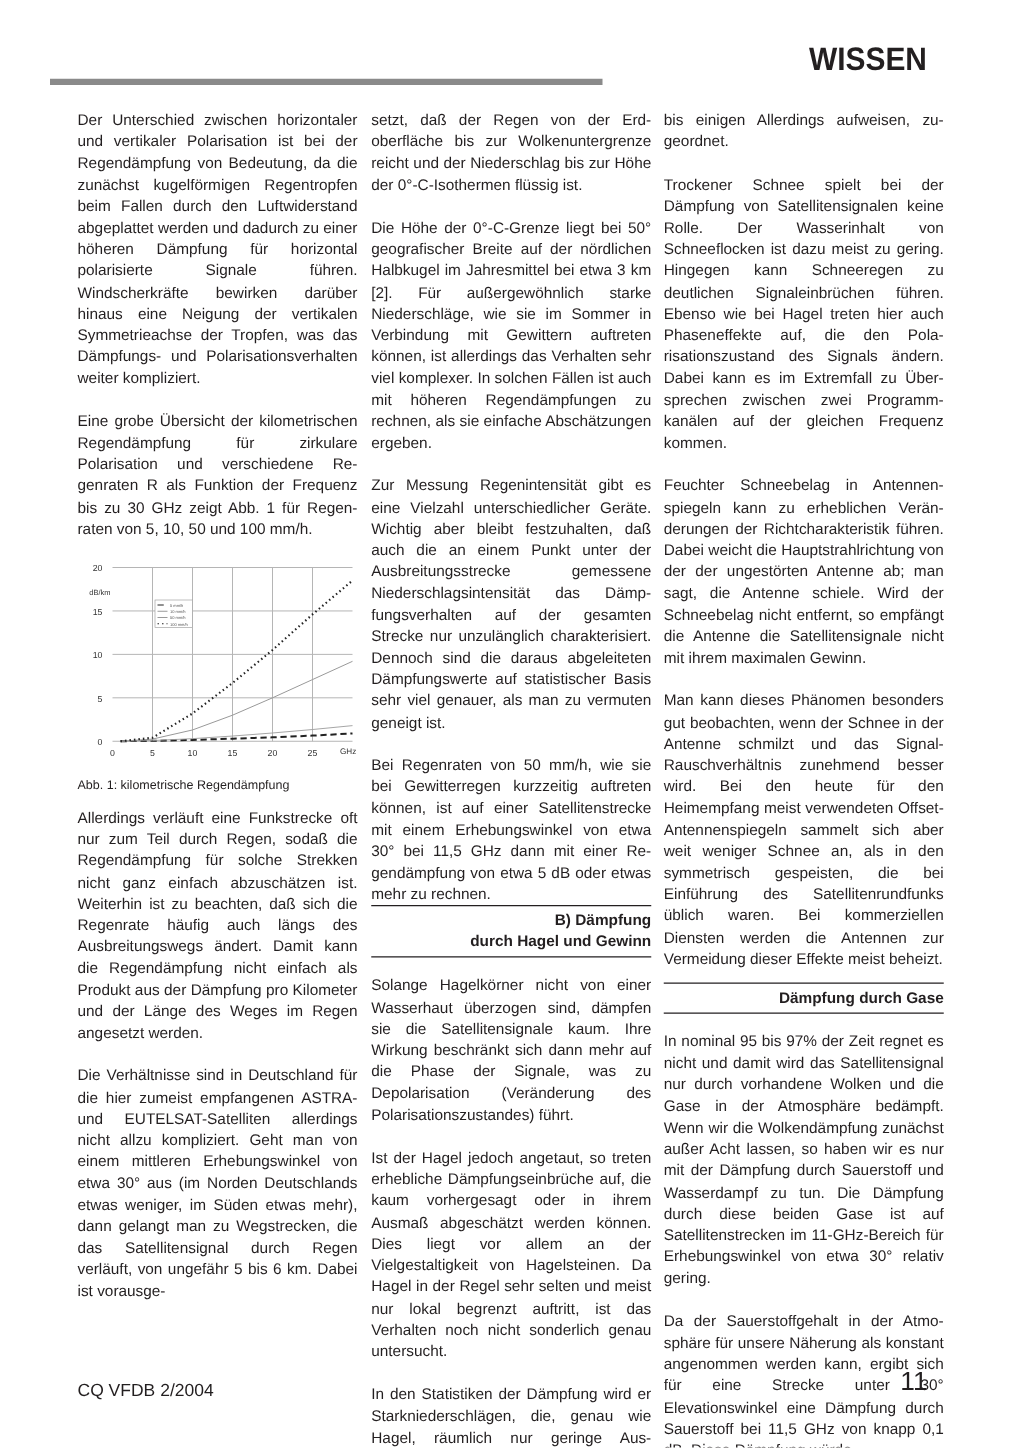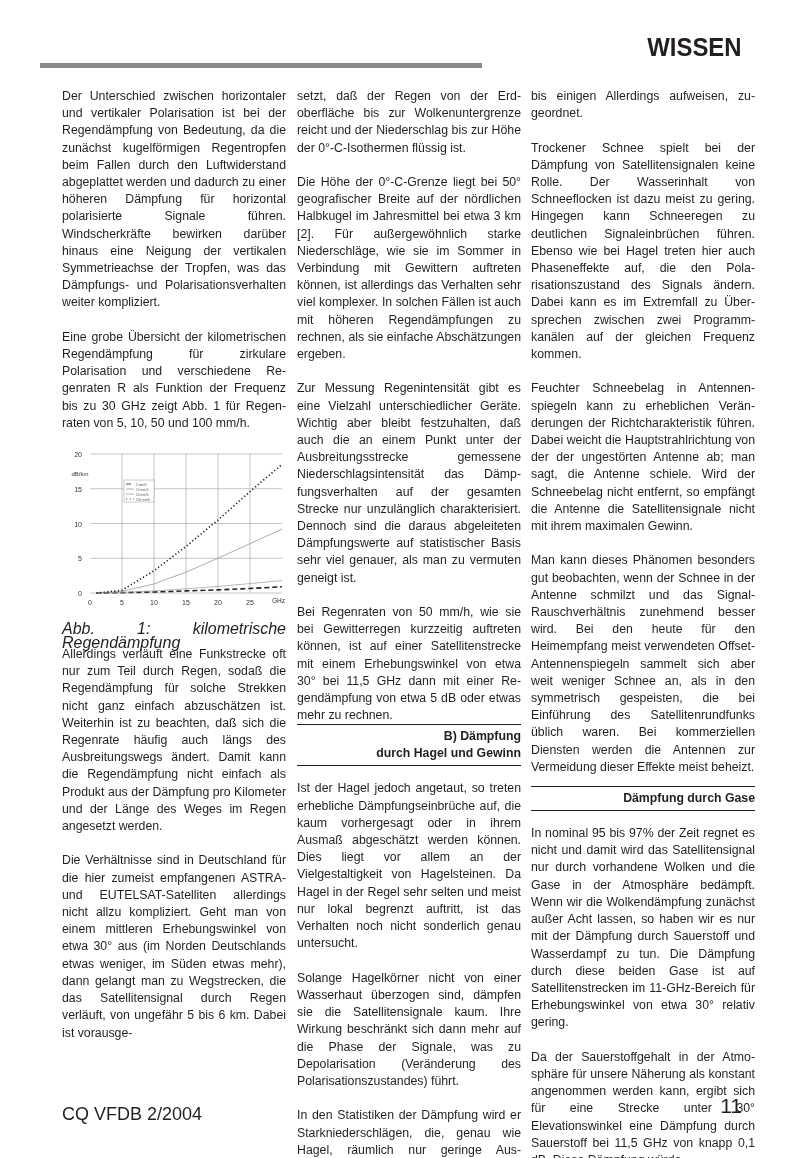--- a/index.html
+++ b/index.html
@@ -11,22 +11,22 @@
   .col{position:absolute;top:88px;width:224px;font-size:12.3px;line-height:17.2px;
        text-align:justify;hyphens:manual;}
   .col p{margin:0 0 17.2px 0;}
   .col1{left:62px;}
   .col2{left:297px;}
   .col3{left:531px;}
   .section-head{border-top:1.3px solid #231f20;border-bottom:1.3px solid #231f20;
        text-align:right;font-weight:bold;font-size:12.3px;line-height:17px;
        padding:3px 0 3px 0;margin:0 0 14px 0;}
   .figure{position:relative;width:224px;height:190px;margin:0 0 14px 0;}
-  .caption{font-style:italic;font-size:16px;line-height:14px;margin-top:0;}
-  .footer-left{position:absolute;left:62px;top:1104px;font-size:18px;text-align:center;}
+  .caption{font-size:10px;line-height:14px;margin-top:0;}
+  .footer-left{position:absolute;left:62px;top:1104px;font-size:14px;text-align:center;}
   .footer-right{position:absolute;right:65px;top:1094px;font-size:21px;}
   svg text{font-family:"Liberation Sans",sans-serif;}
 </style>
 </head>
 <body>
 
 <div class="header-title">WISSEN</div>
 <div class="rule" style="left:40px;width:442px;"></div>
 <div class="rule" style="left:482px;width:0px;"></div>
 
@@ -82,22 +82,22 @@
 
 <div class="col col2">
   <p>setzt, daß der Regen von der Erd­oberfläche bis zur Wolkenunter­grenze reicht und der Niederschlag bis zur Höhe der 0°-C-Isothermen flüs­sig ist.</p>
   <p>Die Höhe der 0°-C-Grenze liegt bei 50° geografischer Breite auf der nörd­lichen Halbkugel im Jahresmittel bei etwa 3 km [2]. Für außergewöhnlich starke Niederschläge, wie sie im Sommer in Verbindung mit Gewittern auftreten können, ist allerdings das Verhalten sehr viel komplexer. In sol­chen Fällen ist auch mit höheren Re­gendämpfungen zu rechnen, als sie einfache Abschätzungen ergeben.</p>
   <p>Zur Messung Regenintensität gibt es eine Vielzahl unterschiedlicher Ge­räte. Wichtig aber bleibt festzuhalten, daß auch die an einem Punkt unter der Ausbreitungsstrecke gemessene Niederschlagsintensität das Dämp­fungsverhalten auf der gesamten Strecke nur unzulänglich charakteri­siert. Dennoch sind die daraus abge­leiteten Dämpfungswerte auf stati­stischer Basis sehr viel genauer, als man zu vermuten geneigt ist.</p>
   <p style="margin-bottom:0;">Bei Regenraten von 50 mm/h, wie sie bei Gewitterregen kurzzeitig auftreten können, ist auf einer Satellitenstrecke mit einem Erhebungswinkel von etwa 30° bei 11,5 GHz dann mit einer Re­gendämpfung von etwa 5 dB oder etwas mehr zu rechnen.</p>
   <div class="section-head">
     <div>B) Dämpfung</div>
     <div>durch Hagel und Gewinn</div>
   </div>
+  <p>Solange Hagelkörner nicht von einer Wasserhaut überzogen sind, dämp­fen sie die Satellitensignale kaum. Ihre Wirkung beschränkt sich dann mehr auf die Phase der Signale, was zu Depolarisation (Veränderung des Polarisationszustandes) führt.</p>
   <p>Ist der Hagel jedoch angetaut, so tre­ten erhebliche Dämpfungseinbrüche auf, die kaum vorhergesagt oder in ihrem Ausmaß abgeschätzt werden können. Dies liegt vor allem an der Vielgestaltigkeit von Hagelsteinen. Da Hagel in der Regel sehr selten und meist nur lokal begrenzt auftritt, ist das Verhalten noch nicht sonderlich genau untersucht.</p>
-  <p>Solange Hagelkörner nicht von einer Wasserhaut überzogen sind, dämp­fen sie die Satellitensignale kaum. Ihre Wirkung beschränkt sich dann mehr auf die Phase der Signale, was zu Depolarisation (Veränderung des Polarisationszustandes) führt.</p>
   <p>In den Statistiken der Dämpfung wird er Starkniederschlägen, die, genau wie Hagel, räumlich nur geringe Aus­dehnungen von wenigen 100 Metern</p>
 </div>
 
 <div class="col col3">
   <p>bis einigen Allerdings aufweisen, zu­geordnet.</p>
   <p>Trockener Schnee spielt bei der Dämpfung von Satellitensignalen keine Rolle. Der Wasserinhalt von Schneeflocken ist dazu meist zu gering. Hingegen kann Schneeregen zu deutlichen Signaleinbrüchen füh­ren. Ebenso wie bei Hagel treten hier auch Phaseneffekte auf, die den Pola­risationszustand des Signals ändern. Dabei kann es im Extremfall zu Über­sprechen zwischen zwei Programm­kanälen auf der gleichen Frequenz kommen.</p>
   <p>Feuchter Schneebelag in Antennen­spiegeln kann zu erheblichen Verän­derungen der Richtcharakteristik füh­ren. Dabei weicht die Hauptstrahl­richtung von der der ungestörten An­tenne ab; man sagt, die Antenne schiele. Wird der Schneebelag nicht entfernt, so empfängt die Antenne die Satellitensignale nicht mit ihrem maxi­malen Gewinn.</p>
   <p style="margin-bottom:10px;">Man kann dieses Phänomen beson­ders gut beobachten, wenn der Schnee in der Antenne schmilzt und das Signal-Rauschverhältnis zuneh­mend besser wird. Bei den heute für den Heimempfang meist verwende­ten Offset-Antennenspiegeln sam­melt sich aber weit weniger Schnee an, als in den symmetrisch gespeis­ten, die bei Einführung des Satelliten­rundfunks üblich waren. Bei kommer­ziellen Diensten werden die Antennen zur Vermeidung dieser Effekte meist beheizt.</p>
   <div class="section-head">Dämpfung durch Gase</div>
   <p>In nominal 95 bis 97% der Zeit regnet es nicht und damit wird das Satelliten­signal nur durch vorhandene Wolken und die Gase in der Atmosphäre be­dämpft. Wenn wir die Wolkendämp­fung zunächst außer Acht lassen, so haben wir es nur mit der Dämpfung durch Sauerstoff und Wasserdampf zu tun. Die Dämpfung durch diese bei­den Gase ist auf Satellitenstrecken im 11-GHz-Bereich für Erhebungswinkel von etwa 30° relativ gering.</p>

